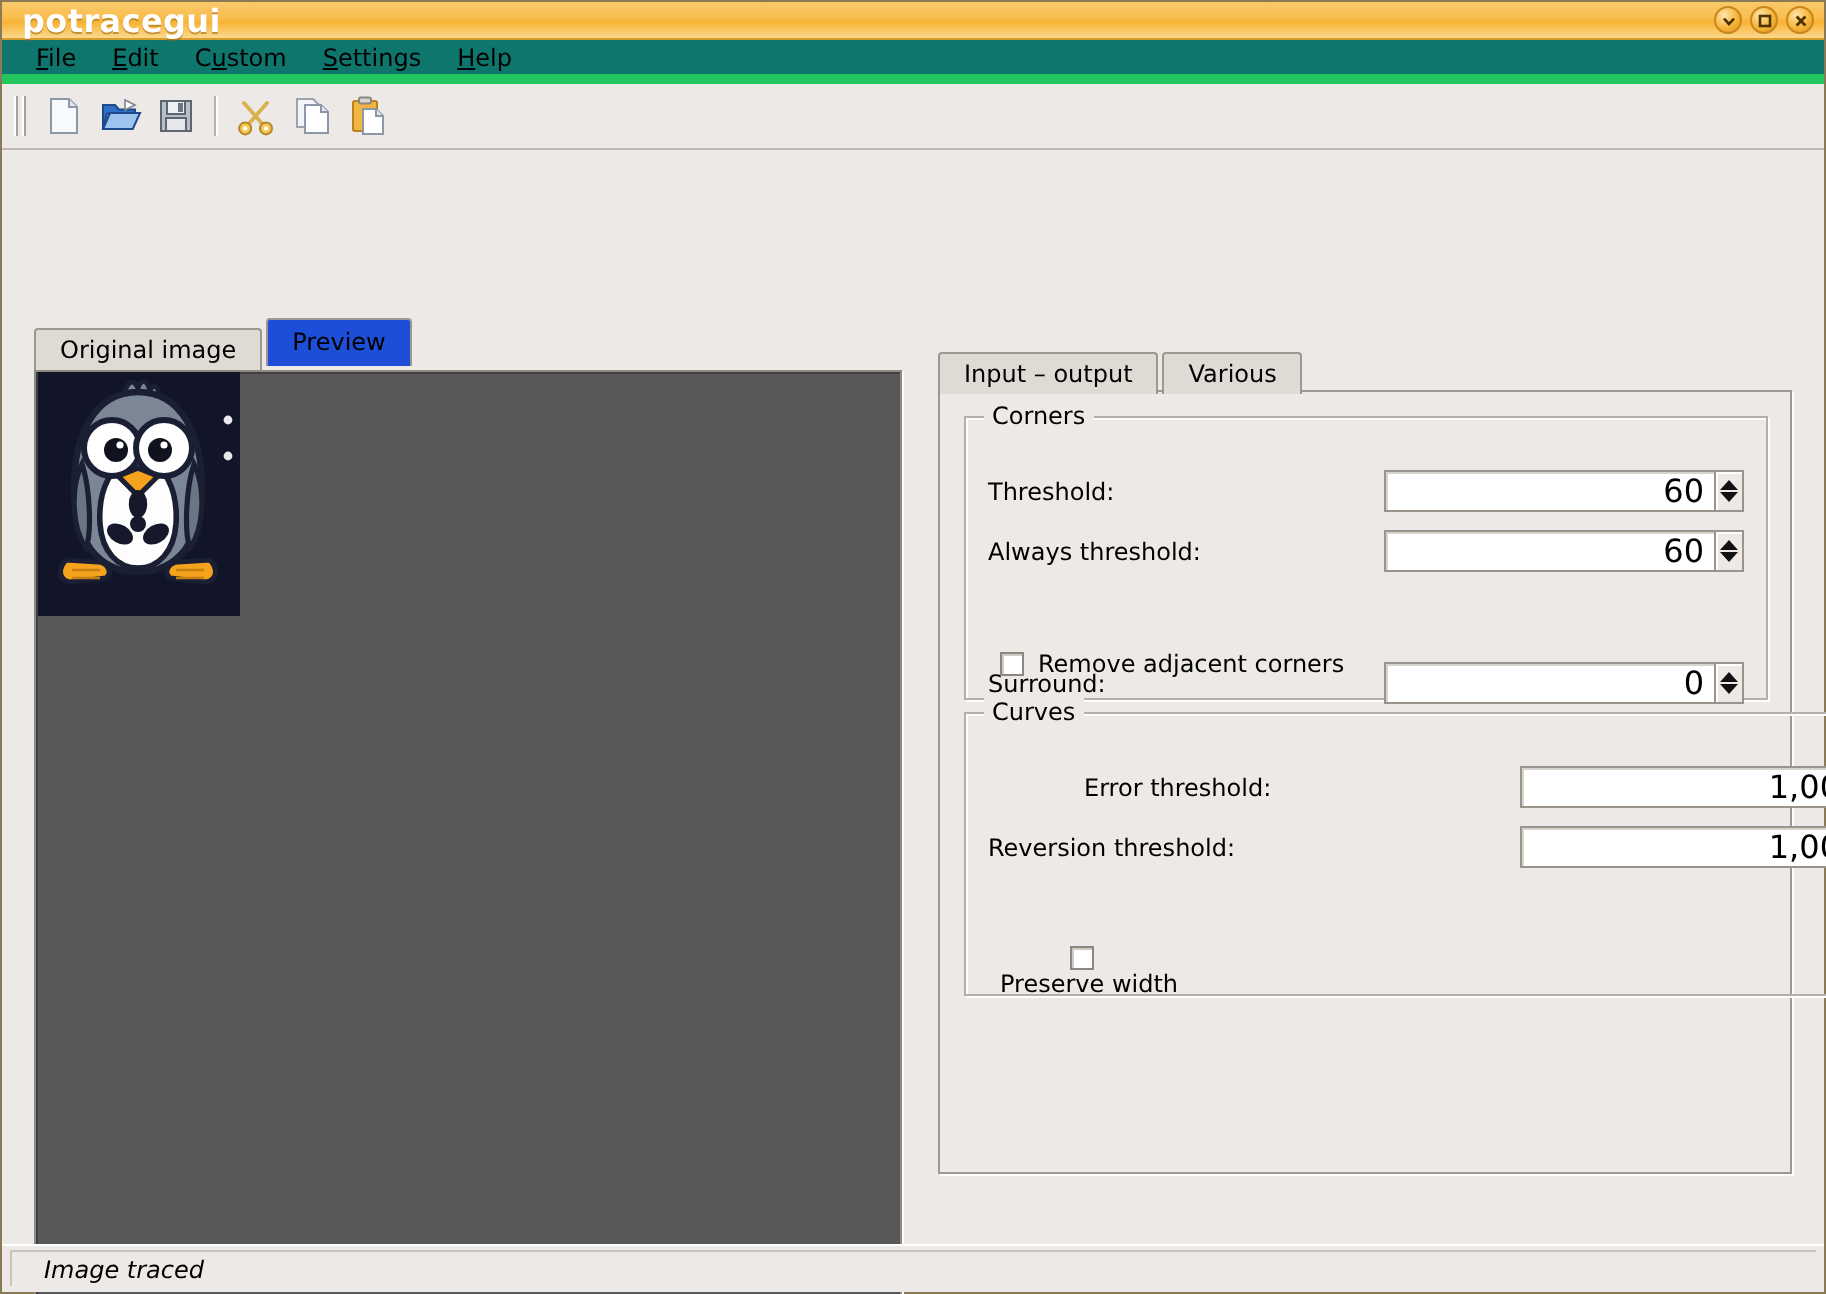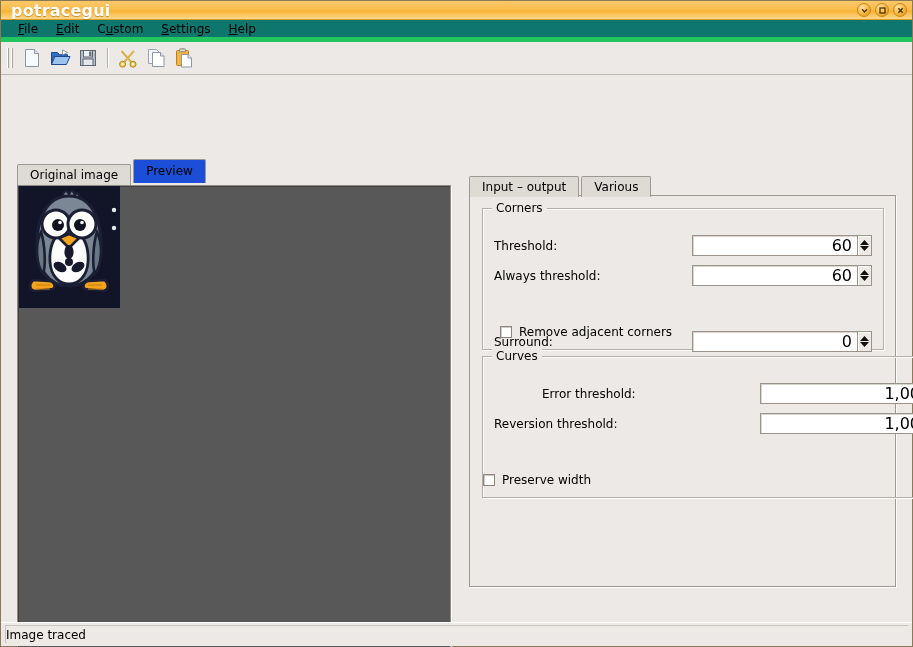--- a/index.html
+++ b/index.html
@@ -245,22 +245,22 @@
     background: #ece9e6;
     display: flex; align-items: center;
     box-sizing: border-box;
     position: relative;
   }
   .statusbar .sbinner {
     position: absolute; left: 4px; right: 4px; top: 2px; bottom: 3px;
     border-top: 1px solid #c9c4bd;
     border-left: 1px solid #c9c4bd;
     display: flex; align-items: center;
-    padding-left: 0;
-    font-size: 12px; color: #000;
+    padding-left: 16px;
+    font-size: 12px; color: #000; font-style: italic;
   }
 </style>
 </head>
 <body>
 
 <div class="window">
 
   <div class="titlebar">
     <span class="title">potracegui</span>
     <div class="winbtns">
@@ -492,21 +492,21 @@
                     <path d="M4.5 0 L9 5 L0 5 Z" fill="#111"></path>
                   </svg>
                 <svg class="ar" width="9" height="5" viewBox="0 0 9 5">
                     <path d="M4.5 5 L0 0 L9 0 Z" fill="#111"></path>
                   </svg>
               </span>
             </span>
           </div>
 
 
-          <div class="cbrow" style="left:0; top:116px;">
+          <div class="cbrow" style="left:17px; top:116px;flex-direction:column;">
             <span class="cbox"></span>
             <span>Preserve width</span>
           </div>
         </div>
 
       </div>
 
     </div>
   </div>
 

